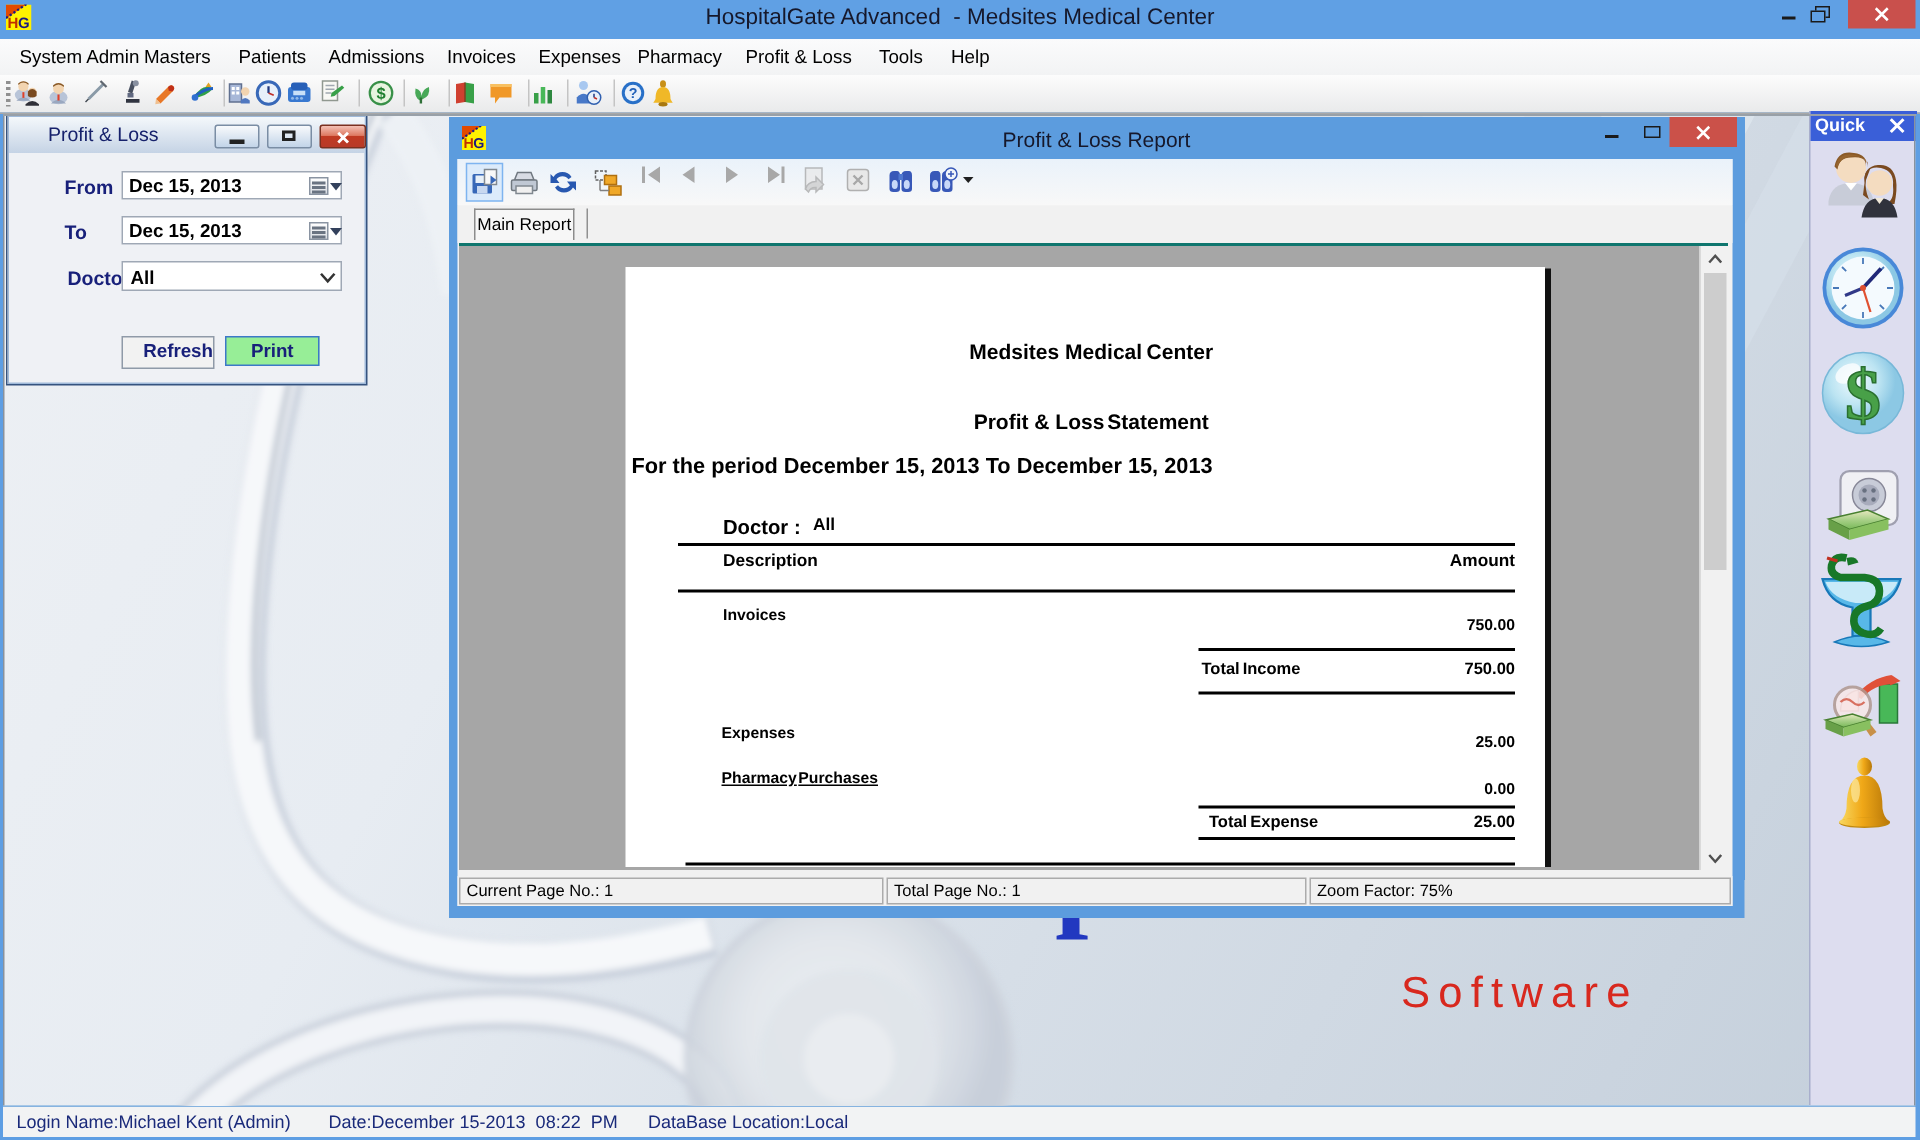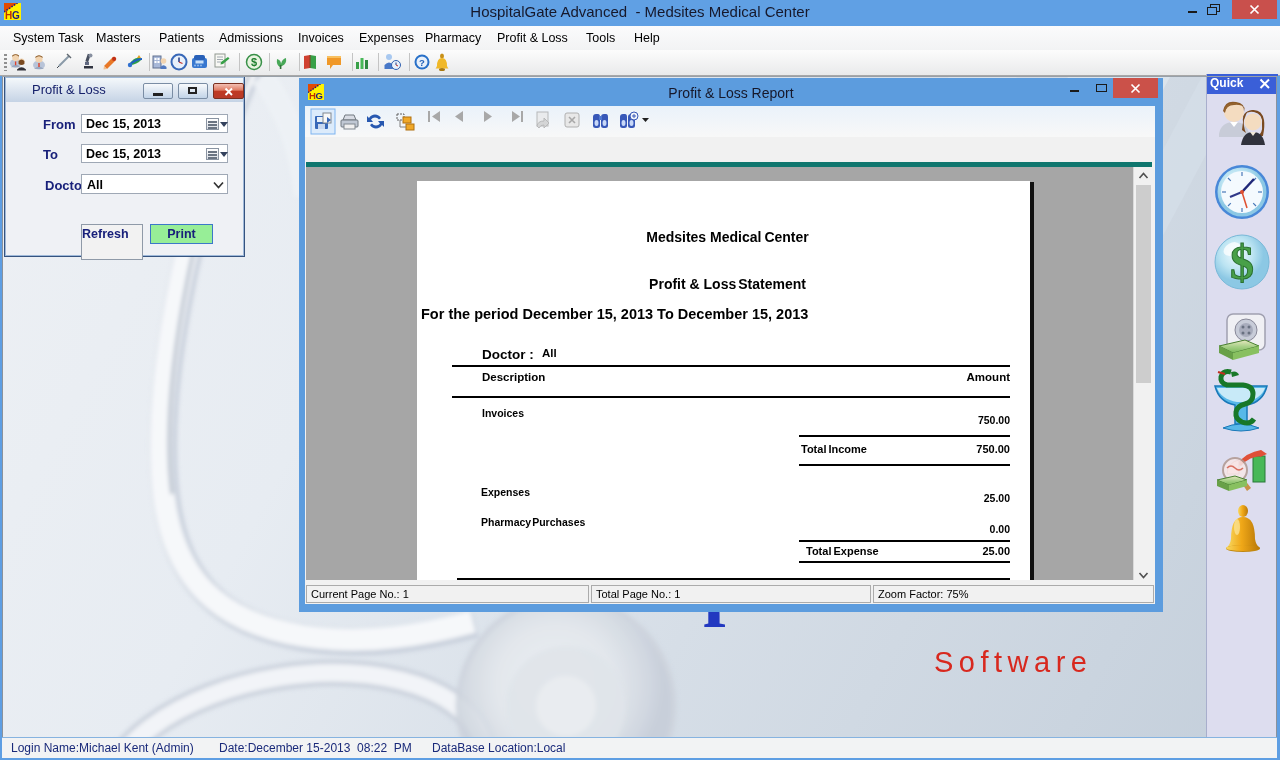--- a/index.html
+++ b/index.html
@@ -23,21 +23,21 @@
   <div class="abs" style="left:1210px;top:4px;width:10px;height:8px;border:1.5px solid #1A1A1A;background:transparent;"></div>
   <div class="abs" style="left:1207px;top:7px;width:10px;height:8px;border:1.5px solid #1A1A1A;background:#60A0E4;"></div>
   <div class="abs" style="left:1232px;top:0;width:45px;height:19px;background:#C9504C;">
       <svg class="abs" style="left:17px;top:4px;" width="11" height="11">
         <path d="M1.5 1.5 L9.5 9.5 M9.5 1.5 L1.5 9.5" stroke="#FFFFFF" stroke-width="1.7"></path>
       </svg>
     </div>
 </div>
 
 <div class="abs" id="menubar" style="left:0;top:26px;width:1280px;height:24px;background:linear-gradient(#FBFBFC,#F2F3F4);font-size:12.5px;color:#000;">
-  <span class="abs" style="left:13px;top:5px;">System Task</span>
+  <span class="abs" style="left:13px;top:5px;">System Admin</span>
   <span class="abs" style="left:96px;top:5px;">Masters</span>
   <span class="abs" style="left:159px;top:5px;">Patients</span>
   <span class="abs" style="left:219px;top:5px;">Admissions</span>
   <span class="abs" style="left:298px;top:5px;">Invoices</span>
   <span class="abs" style="left:359px;top:5px;">Expenses</span>
   <span class="abs" style="left:425px;top:5px;">Pharmacy</span>
   <span class="abs" style="left:497px;top:5px;">Profit &amp; Loss</span>
   <span class="abs" style="left:586px;top:5px;">Tools</span>
   <span class="abs" style="left:634px;top:5px;">Help</span>
 </div>
@@ -343,21 +343,21 @@
     <span class="cal"></span>
       <span class="caret"></span>
   </div>
   <div class="abs" style="left:40px;top:101px;width:42px;text-align:left;font-size:13px;font-weight:bold;color:#18207A;">Doctor</div>
   <div class="abs" style="left:76px;top:97px;width:147px;height:20px;background:#fff;border:1px solid #9FA8B5;">
     <span class="abs" style="left:5px;top:3px;font-size:12.5px;font-weight:bold;color:#000;">All</span>
     <svg class="abs" style="left:130px;top:6px;" width="13" height="9">
         <path d="M2 1.5 L6.5 6.5 L11 1.5" fill="none" stroke="#333" stroke-width="1.7"></path>
       </svg>
   </div>
-  <div class="abs" style="left:76px;top:147px;width:62px;height:36px;background:#F2F2F2;border:1px solid #8F9AA8;text-align:left;font-size:12.5px;font-weight:bold;color:#18207A;line-height:18px;">Refresh</div>
+  <div class="abs" style="left:76px;top:147px;width:62px;height:22px;background:#F2F2F2;border:1px solid #8F9AA8;text-align:right;font-size:12.5px;font-weight:bold;color:#18207A;line-height:18px;">Refresh</div>
   <div class="abs" style="left:145px;top:147px;width:63px;height:20px;background:#97EE97;border:1px solid #3C78C8;text-align:center;font-size:12.5px;font-weight:bold;color:#18207A;line-height:18px;">Print</div>
 </div>
 
 <div class="abs" id="report" style="left:299px;top:78px;width:864px;height:534px;background:#5C9CDE;">
   <svg class="abs" style="left:9px;top:6px;" width="16" height="16">
       <rect width="16" height="16" fill="#FFF200"></rect>
       <path d="M0 0 H12.5 L0 9 Z" fill="#E34A00"></path>
       <line x1="0" y1="8.5" x2="13" y2="-0.5" stroke="#1A1A80" stroke-width="1.4" stroke-dasharray="1.4 1.4"></line>
       <text x="1" y="14.5" font-family="Liberation Sans" font-size="9.5" font-weight="bold" fill="#C03000">H</text>
       <text x="7.5" y="14.5" font-family="Liberation Sans" font-size="9.5" font-weight="bold" fill="#1A1A80">G</text>
@@ -425,42 +425,46 @@
             <path d="M8 4 Q8 1 11 1 L13 1 Q15 1 15 4 L15 13 Q15 15 12.5 15 L10.5 15 Q8 15 8 13 Z" fill="#3858B8"></path>
             <ellipse cx="3.5" cy="10" rx="2" ry="3" fill="#C8D8F8"></ellipse>
             <ellipse cx="11.5" cy="10" rx="2" ry="3" fill="#C8D8F8"></ellipse>
             <circle cx="14" cy="3" r="4" fill="#F0F4FA" stroke="#3858B8"></circle>
             <path d="M12 3 h4 M14 1 v4" stroke="#3858B8"></path>
           </g>
         <path d="M337 14 l3.5 4 l3.5 -4 Z" fill="#202020" transform="translate(0,-2)"></path>
       </svg>
     </div>
 
-
-    <div class="abs" id="viewer" style="left:1px;top:56px;width:846px;height:418px;background:#A6A6A6;border-top:5px solid #0f766e;overflow:hidden;">
+    <div class="abs" style="left:0;top:31px;width:850px;height:25px;background:#F1F1F1;">
+      <div class="abs" style="left:11px;top:2px;width:67px;height:21px;background:#F7F7F7;border:1px solid #8C8C8C;border-bottom:none;font-size:11.5px;color:#000;text-align:center;line-height:20px;">Main Report</div>
+      <div class="abs" style="left:86px;top:2px;width:1px;height:20px;background:#909090;"></div>
+    </div>
+
+    <div class="abs" id="viewer" style="left:1px;top:56px;width:846px;height:418px;background:#A6A6A6;border-top:2px solid #0f766e;overflow:hidden;">
 
       <div class="abs" id="page" style="left:111px;top:14px;width:613px;height:400px;background:#fff;">
         <div class="abs" style="left:4px;top:48px;width:613px;text-align:center;font-weight:bold;font-size:14px;color:#000;">Medsites Medical<span style="margin-left:3px;">Center</span></div>
         <div class="abs" style="left:4px;top:95px;width:613px;text-align:center;font-weight:bold;font-size:14px;color:#000;">Profit &amp; Loss<span style="margin-left:2px;">Statement</span></div>
         <div class="abs" style="left:4px;top:125px;width:613px;text-align:left;font-weight:bold;font-size:14.5px;color:#000;">For the period December 15, 2013 To December 15, 2013</div>
         <div class="abs" style="left:65px;top:166px;font-weight:bold;font-size:13.5px;color:#000;">Doctor :</div>
         <div class="abs" style="left:125px;top:166px;font-weight:bold;font-size:11.5px;color:#000;">All</div>
         <div class="abs" style="left:35px;top:184px;width:558px;height:2px;background:#000;"></div>
         <div class="abs" style="left:65px;top:190px;font-weight:bold;font-size:11.5px;color:#000;">Description</div>
         <div class="abs" style="left:433px;top:190px;width:160px;text-align:right;font-weight:bold;font-size:11.5px;color:#000;">Amount</div>
         <div class="abs" style="left:35px;top:215px;width:558px;height:2px;background:#000;"></div>
         <div class="abs" style="left:65px;top:226px;font-weight:bold;font-size:10.5px;color:#000;">Invoices</div>
         <div class="abs" style="left:433px;top:233px;width:160px;text-align:right;font-weight:bold;font-size:10.5px;color:#000;">750.00</div>
         <div class="abs" style="left:382px;top:254px;width:211px;height:1.5px;background:#000;"></div>
         <div class="abs" style="left:384px;top:262px;font-weight:bold;font-size:11px;color:#000;">Total<span style="margin-left:2px;">Income</span></div>
         <div class="abs" style="left:433px;top:262px;width:160px;text-align:right;font-weight:bold;font-size:11px;color:#000;">750.00</div>
         <div class="abs" style="left:382px;top:283px;width:211px;height:1.5px;background:#000;"></div>
         <div class="abs" style="left:64px;top:305px;font-weight:bold;font-size:10.5px;color:#000;">Expenses</div>
         <div class="abs" style="left:433px;top:311px;width:160px;text-align:right;font-weight:bold;font-size:10.5px;color:#000;">25.00</div>
-        <div class="abs" style="left:64px;top:335px;font-weight:bold;font-size:10.5px;color:#000;">Pharmacy<span style="margin-left:1px;">Purchases</span></div>
+        <div class="abs" style="left:64px;top:335px;font-weight:bold;font-size:10.5px;color:#000;text-decoration:underline;">Pharmacy<span style="margin-left:1px;">Purchases</span></div>
         <div class="abs" style="left:433px;top:342px;width:160px;text-align:right;font-weight:bold;font-size:10.5px;color:#000;">0.00</div>
         <div class="abs" style="left:382px;top:359px;width:211px;height:1.5px;background:#000;"></div>
         <div class="abs" style="left:389px;top:364px;font-weight:bold;font-size:11px;color:#000;">Total<span style="margin-left:2px;">Expense</span></div>
         <div class="abs" style="left:433px;top:364px;width:160px;text-align:right;font-weight:bold;font-size:11px;color:#000;">25.00</div>
         <div class="abs" style="left:382px;top:380px;width:211px;height:1.5px;background:#000;"></div>
         <div class="abs" style="left:40px;top:397px;width:553px;height:2px;background:#000;"></div>
       </div>
       <div class="abs" style="left:724px;top:15px;width:4px;height:399px;background:#111;"></div>
 
       <div class="abs" style="left:827px;top:0;width:19px;height:418px;background:#F1F1F1;border-left:1px solid #DADADA;">

